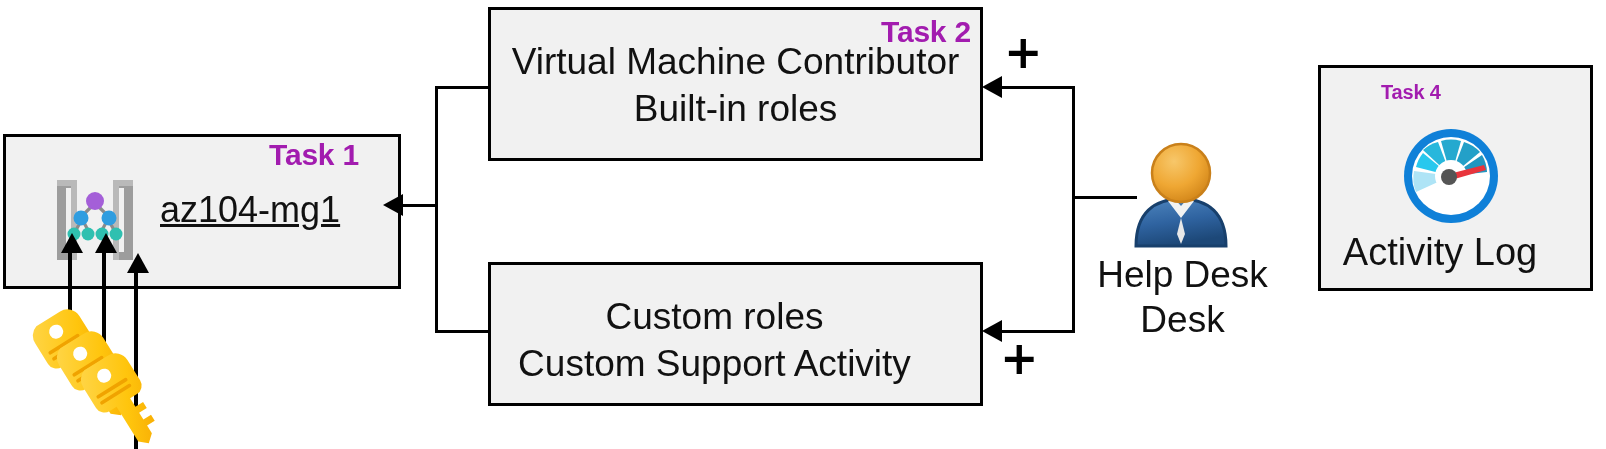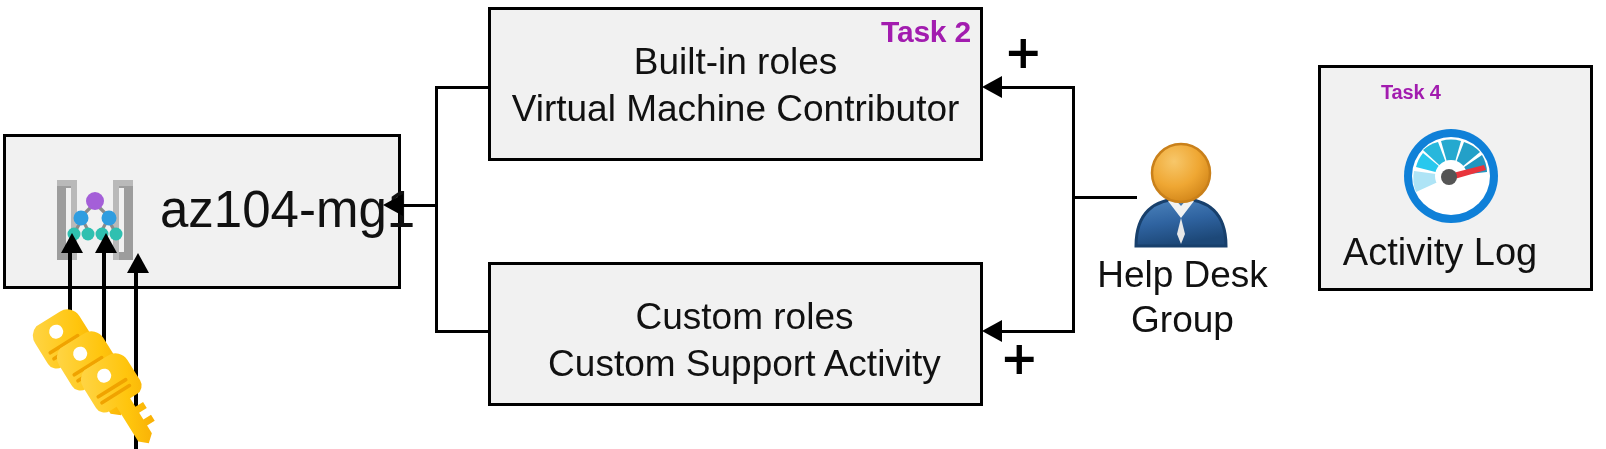--- a/index.html
+++ b/index.html
@@ -45,23 +45,23 @@
   #box-task1 { left: 3px;   top: 134px; width: 398px; height: 155px; }
   #box-task2 { left: 488px; top: 7px;   width: 495px; height: 154px; }
   #box-task3 { left: 488px; top: 262px; width: 495px; height: 144px; }
   #box-task4 { left: 1318px;top: 65px;  width: 275px; height: 226px; }
 
   #label-task1 { left: 269px; top: 138px; }
   #label-task2 { left: 881px; top: 15px; }
   #label-task3 { left: 881px; top: 271px; }
   #label-task4 { left: 1381px; top: 81px; font-size: 20px; }
 
-  #text-task1 { left: 160px; top: 186px; font-size: 51px; }
+  #text-task1 { left: 160px; top: 186px; font-size: 36px; text-decoration: underline; }
   #text-task2 { left: 493px; top: 38px;  width: 485px; }
-  #text-task3 { left: 502px; top: 293px; width: 485px; text-align: center; }
+  #text-task3 { left: 472px; top: 293px; width: 485px; text-align: center; }
   #text-task4 {
     left: 1318px; top: 229px; width: 244px;
     font-size: 38px; text-align: center;
   }
 
   
   .line-h {
     position: absolute;
     background: #000000;
     height: 3px;
@@ -141,20 +141,21 @@
     line-height: 45px;
     color: #111111;
   }
 </style>
 </head>
 <body>
 
 <div id="canvas">
 
   <div class="task-box" id="box-task1"></div>
+  <div class="task-label" id="label-task1">Task 1</div>
   <div class="box-text" id="text-task1">az104-mg1</div>
 
   <svg id="icon-mg" viewBox="0 0 96 96">
 
     <polygon points="30,8 30,16 19,16 19,80 30,80 30,88 10,88 10,8" fill="#9d9d9d"></polygon>
     <polygon points="30,8 10,8 10,14 24,14 24,88 30,88" fill="#b9b9b9"></polygon>
 
     <polygon points="66,8 66,16 77,16 77,80 66,80 66,88 86,88 86,8" fill="#9d9d9d"></polygon>
     <polygon points="66,8 86,8 86,14 72,14 72,88 66,88" fill="#b9b9b9"></polygon>
 
@@ -172,22 +173,22 @@
     <circle cx="62" cy="46" r="7.5" fill="#2f9de0"></circle>
     <circle cx="27" cy="62" r="6.5" fill="#2fc0b0"></circle>
     <circle cx="41" cy="62" r="6.5" fill="#2fc0b0"></circle>
     <circle cx="55" cy="62" r="6.5" fill="#2fc0b0"></circle>
     <circle cx="69" cy="62" r="6.5" fill="#2fc0b0"></circle>
   </svg>
 
   <div class="task-box" id="box-task2"></div>
   <div class="task-label" id="label-task2">Task 2</div>
   <div class="box-text" id="text-task2">
+    <div>Virtual Machine Contributor</div>
     <div>Built-in roles</div>
-    <div>Virtual Machine Contributor</div>
   </div>
 
   <div class="task-box" id="box-task3"></div>
   <div class="box-text" id="text-task3">
     <div>Custom roles</div>
     <div>Custom Support Activity</div>
   </div>
 
   <div class="task-box" id="box-task4"></div>
   <div class="task-label" id="label-task4">Task 4</div>
@@ -284,16 +285,16 @@
 
     <path d="M42 61 L55 78 L68 61 L62 58 L55 66 L48 58 Z" fill="#f2f2f2"></path>
     <path d="M55 78 L51 94 L55 104 L59 94 Z" fill="#e8e8e8"></path>
 
     <circle cx="55" cy="33" r="29" fill="url(#headg)"></circle>
     <circle cx="55" cy="33" r="29" fill="none" stroke="#c9801a" stroke-width="2.5"></circle>
   </svg>
 
   <div id="person-caption">
     <div>Help Desk</div>
-    <div>Group</div>
+    <div>Desk</div>
   </div>
 
 </div>
 
 </body></html>

